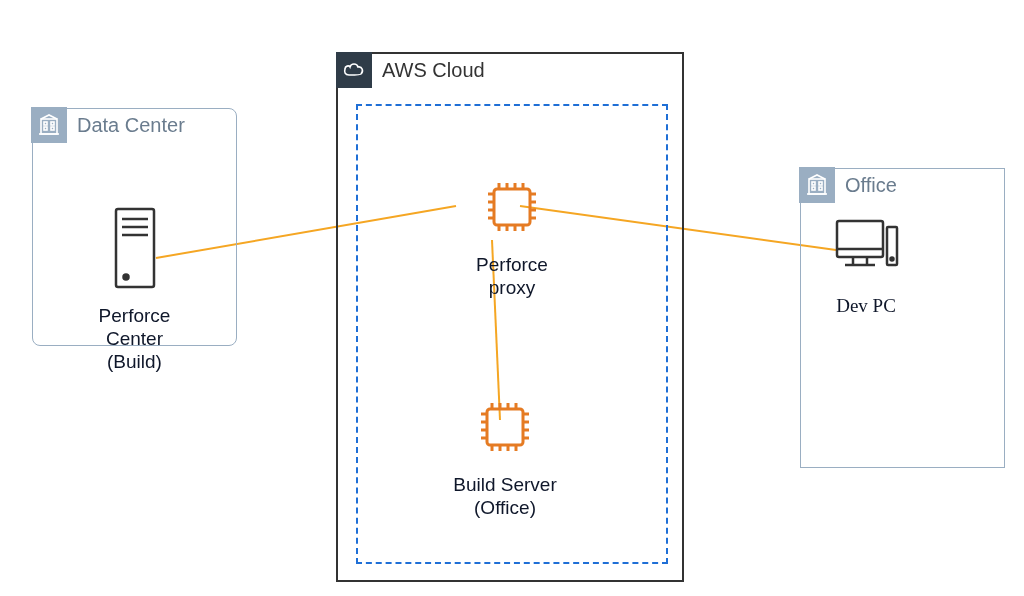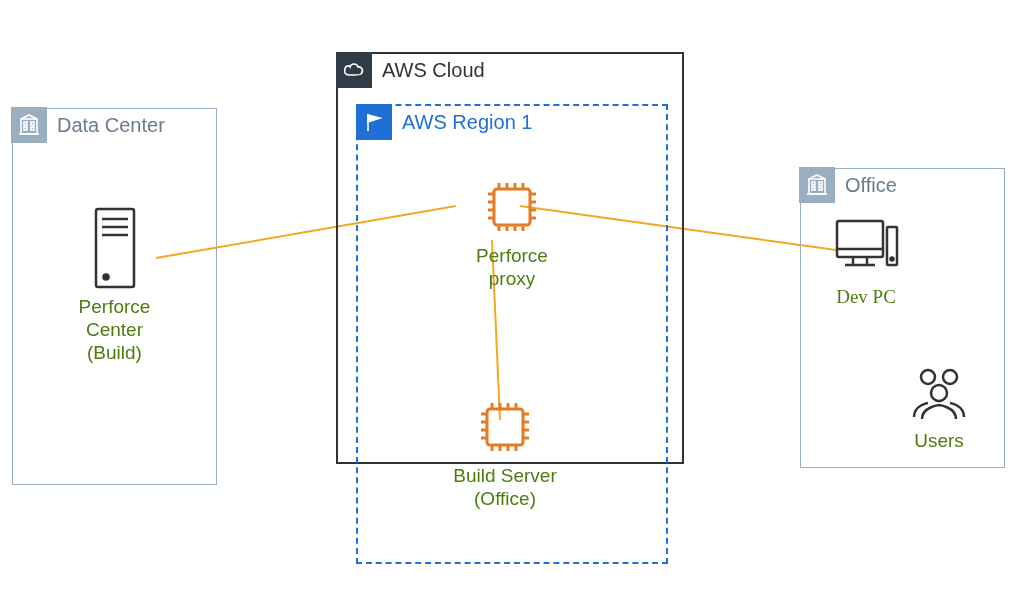--- a/index.html
+++ b/index.html
@@ -61,23 +61,23 @@
   .datacenter .title-text { color: #6a7c8e; font-weight: 400; }
   .office .title-icon { background: #9aaec2; }
   .office .title-text { color: #6a7c8e; font-weight: 400; }
 
   
   .component {
     position: absolute;
     text-align: center;
   }
   .component-label {
-    margin-top: 7px;
+    margin-top: 16px;
     font-size: 19px;
-    color: #4d7c0f;
+    color: #0f172a;
     line-height: 1.2;
   }
   .chip {
     width: 62px;
     height: 62px;
     margin: 0 auto;
     position: relative;
   }
   .chip svg { display: block; }
 
@@ -102,21 +102,21 @@
 
   <svg class="lines">
 
     <line x1="156" y1="258" x2="456" y2="206" stroke="#f5a623" stroke-width="2"></line>
 
     <line x1="520" y1="206" x2="836" y2="250" stroke="#f5a623" stroke-width="2"></line>
 
     <line x1="492" y1="240" x2="500" y2="420" stroke="#f5a623" stroke-width="2"></line>
   </svg>
 
-  <div class="box datacenter" style="left:12px; top:108px; width:205px; height:377px;">
+  <div class="box datacenter" style="left:32px; top:108px; width:205px; height:238px;border-radius:8px;">
     <div class="title-tab">
       <div class="title-icon">
         <svg width="24" height="24" viewBox="0 0 24 24" fill="none" stroke="#ffffff" stroke-width="1.6">
           <rect x="4" y="6" width="16" height="15"></rect>
           <path d="M2 21 L22 21"></path>
           <path d="M4 6 L12 2 L20 6"></path>
           <rect x="7" y="9" width="3" height="3"></rect>
           <rect x="14" y="9" width="3" height="3"></rect>
           <rect x="7" y="14" width="3" height="3"></rect>
           <rect x="14" y="14" width="3" height="3"></rect>
@@ -136,40 +136,31 @@
         </svg>
       </div>
       <div class="component-label">
         <span>Perforce</span><br>
         <span>Center</span><br>
         <span>(Build)</span>
       </div>
     </div>
   </div>
 
-  <div class="box aws-cloud" style="left:336px; top:52px; width:348px; height:412px;padding-left:8px;">
+  <div class="box aws-cloud" style="left:336px; top:52px; width:348px; height:530px;padding-left:8px;">
     <div class="title-tab">
       <div class="title-icon">
         <svg width="26" height="26" viewBox="0 0 26 26" fill="none" stroke="#ffffff" stroke-width="1.6">
           <path d="M8 18 C4 18 3 15 4 12 C4 9 8 8 9 10 C10 6 16 6 17 10 C21 9 23 14 20 17 C20 18 8 18 8 18 Z"></path>
         </svg>
       </div>
       <div class="title-text">AWS Cloud</div>
     </div>
 
     <div class="box aws-region" style="left:18px; top:50px; width:312px; height:460px;">
-      <div class="title-tab">
-        <div class="title-icon">
-          <svg width="22" height="22" viewBox="0 0 22 22" fill="none" stroke="#ffffff" stroke-width="1.6">
-            <line x1="5" y1="3" x2="5" y2="20"></line>
-            <path d="M5 4 L17 7 L5 11 Z" fill="#ffffff"></path>
-          </svg>
-        </div>
-        <div class="title-text">AWS Region 1</div>
-      </div>
 
       <div class="component" style="left:0; right:0; top:70px;">
         <div class="chip">
           <svg width="62" height="62" viewBox="0 0 62 62">
             <rect x="13" y="13" width="36" height="36" rx="3" fill="none" stroke="#e57b23" stroke-width="3"></rect>
             <g stroke="#e57b23" stroke-width="3">
               <line x1="18" y1="7" x2="18" y2="13"></line>
                 <line x1="26" y1="7" x2="26" y2="13"></line>
                 <line x1="34" y1="7" x2="34" y2="13"></line>
                 <line x1="42" y1="7" x2="42" y2="13"></line>
@@ -250,28 +241,15 @@
           <line x1="22" y1="40" x2="22" y2="48"></line>
           <line x1="36" y1="40" x2="36" y2="48"></line>
           <line x1="14" y1="48" x2="44" y2="48"></line>
           <rect x="56" y="10" width="10" height="38" rx="1"></rect>
           <circle cx="61" cy="42" r="1.5" fill="#333"></circle>
         </svg>
       </div>
       <div class="component-label">Dev PC</div>
     </div>
 
-    <div class="component" style="right:10px; bottom:14px; width:110px;">
-      <div class="users-icon">
-        <svg width="70" height="60" viewBox="0 0 70 60" fill="none" stroke="#333" stroke-width="2.5">
-          <circle cx="24" cy="14" r="7"></circle>
-          <circle cx="46" cy="14" r="7"></circle>
-          <circle cx="35" cy="30" r="8"></circle>
-          <path d="M10 54 C10 42 24 40 24 40"></path>
-          <path d="M60 54 C60 42 46 40 46 40"></path>
-          <path d="M18 56 C18 44 35 42 35 42 C35 42 52 44 52 56"></path>
-        </svg>
-      </div>
-      <div class="component-label">Users</div>
-    </div>
   </div>
 
 </div>
 
 </body></html>

